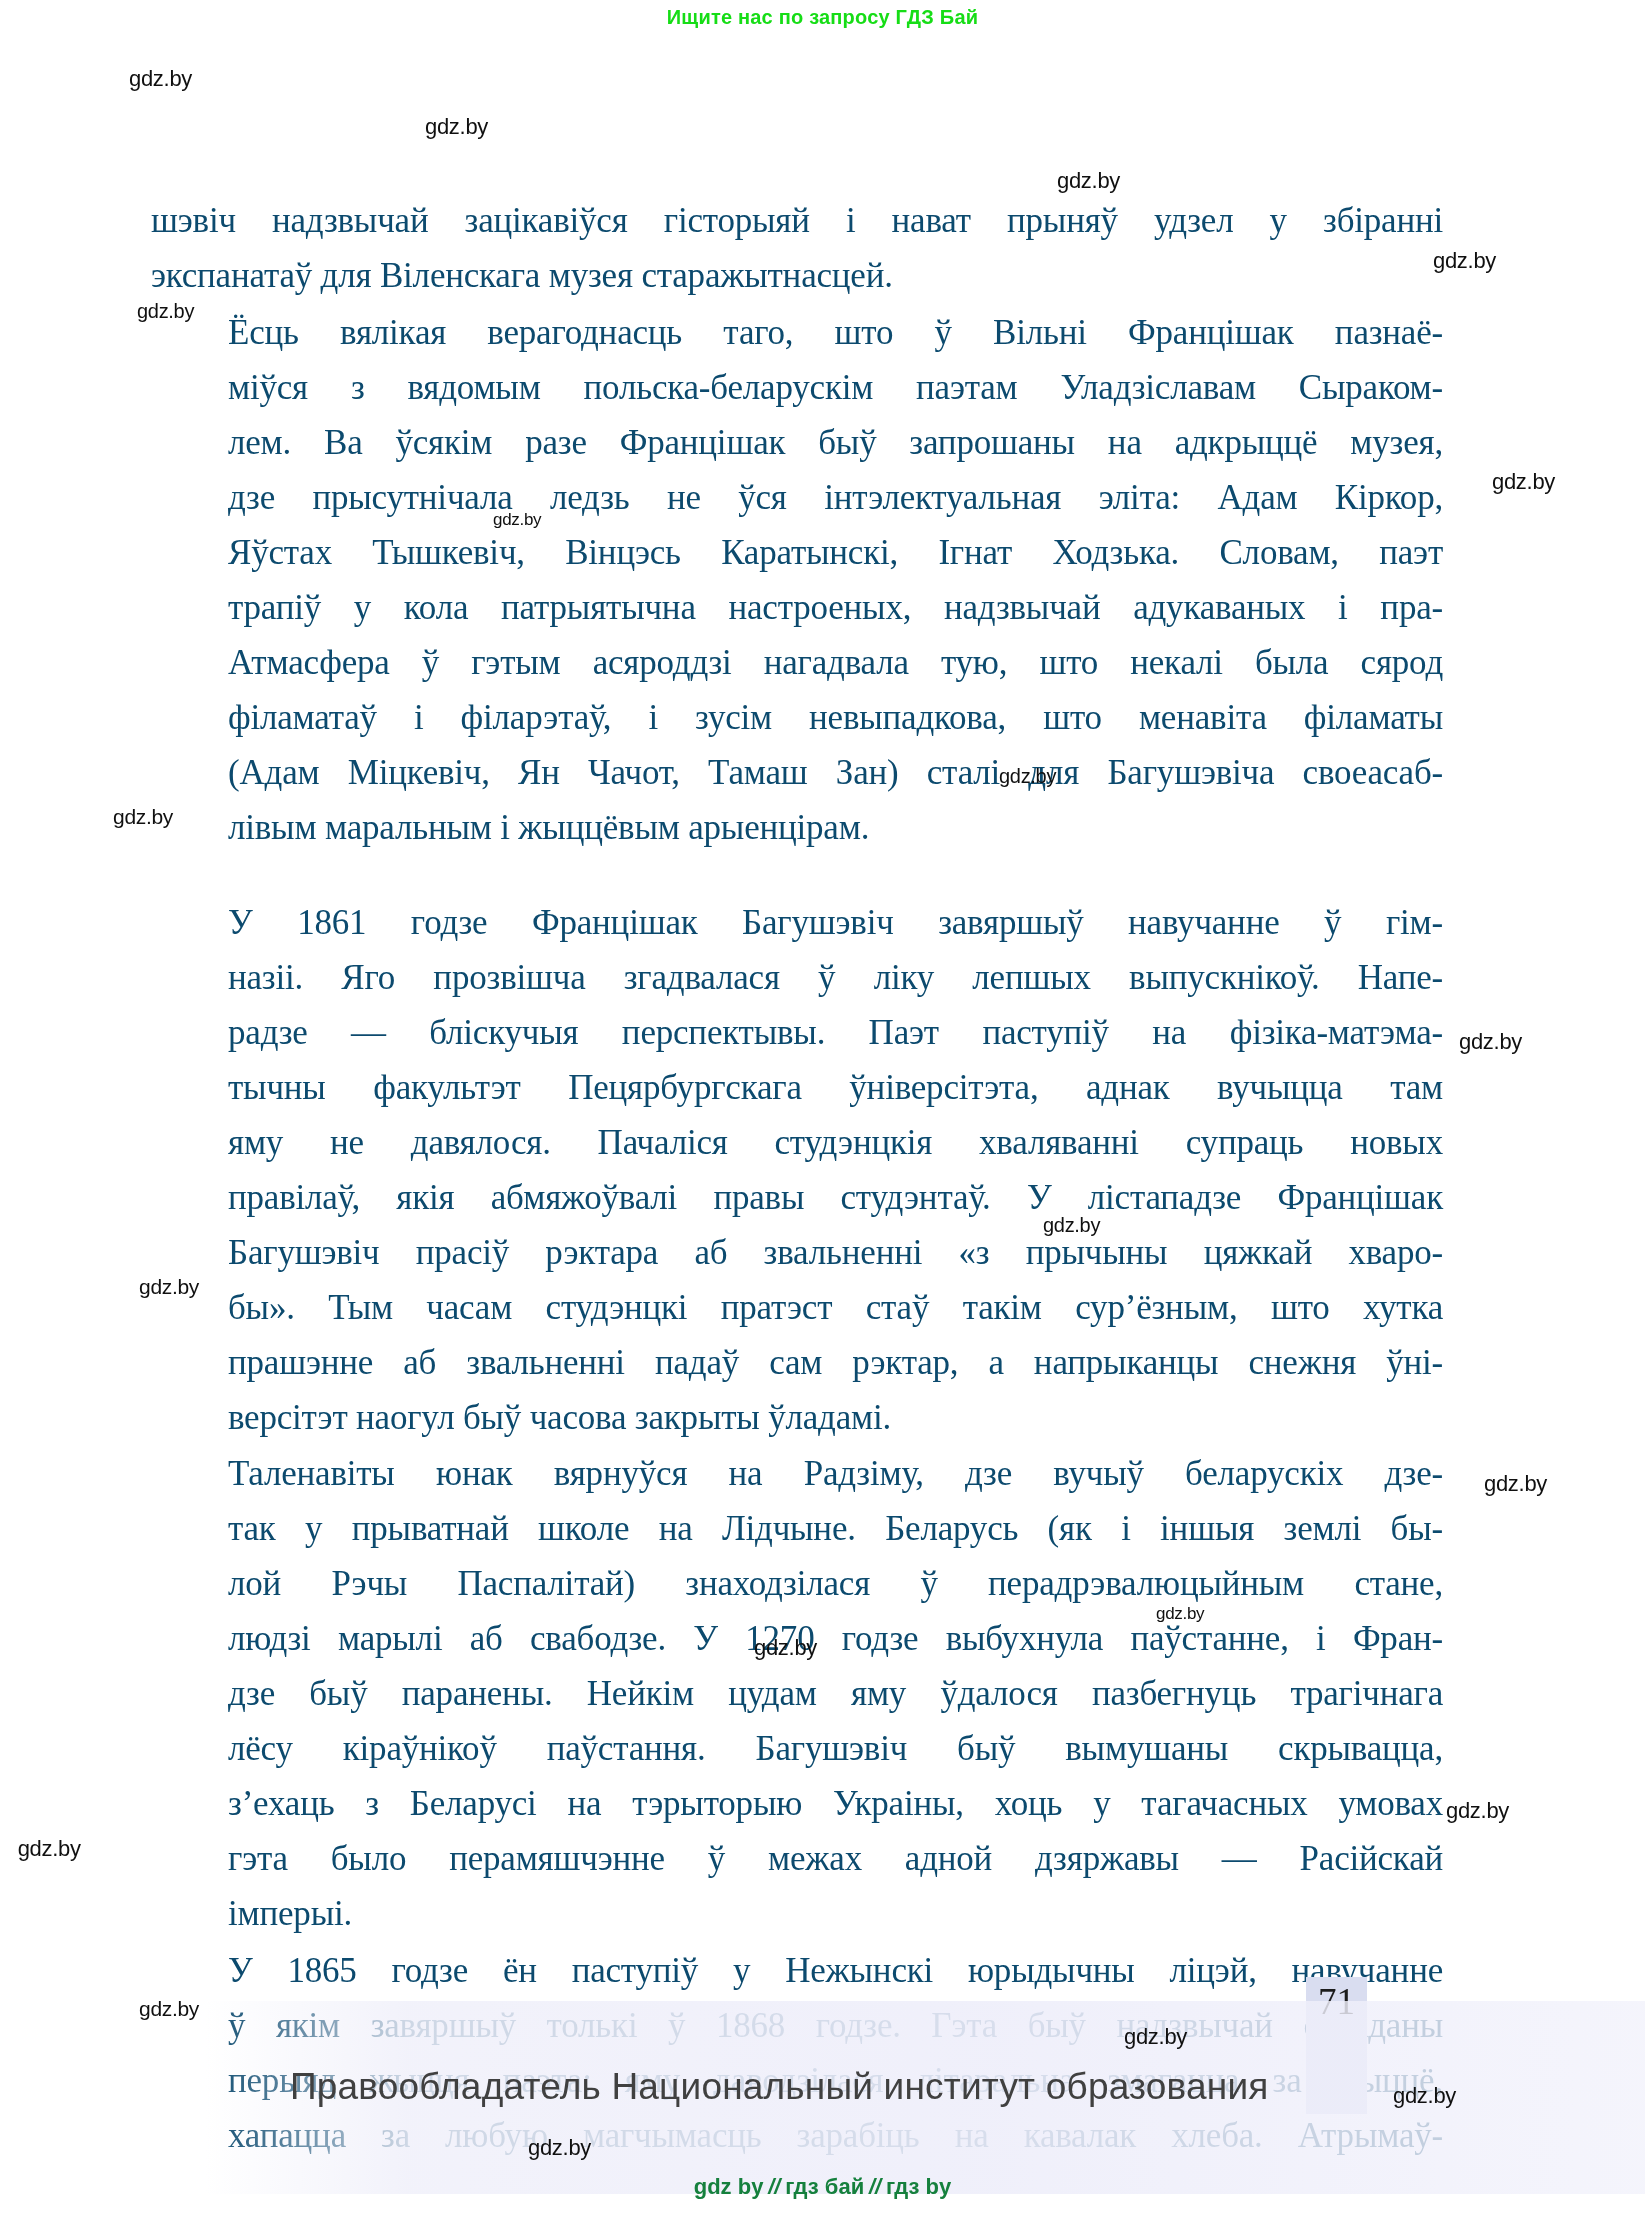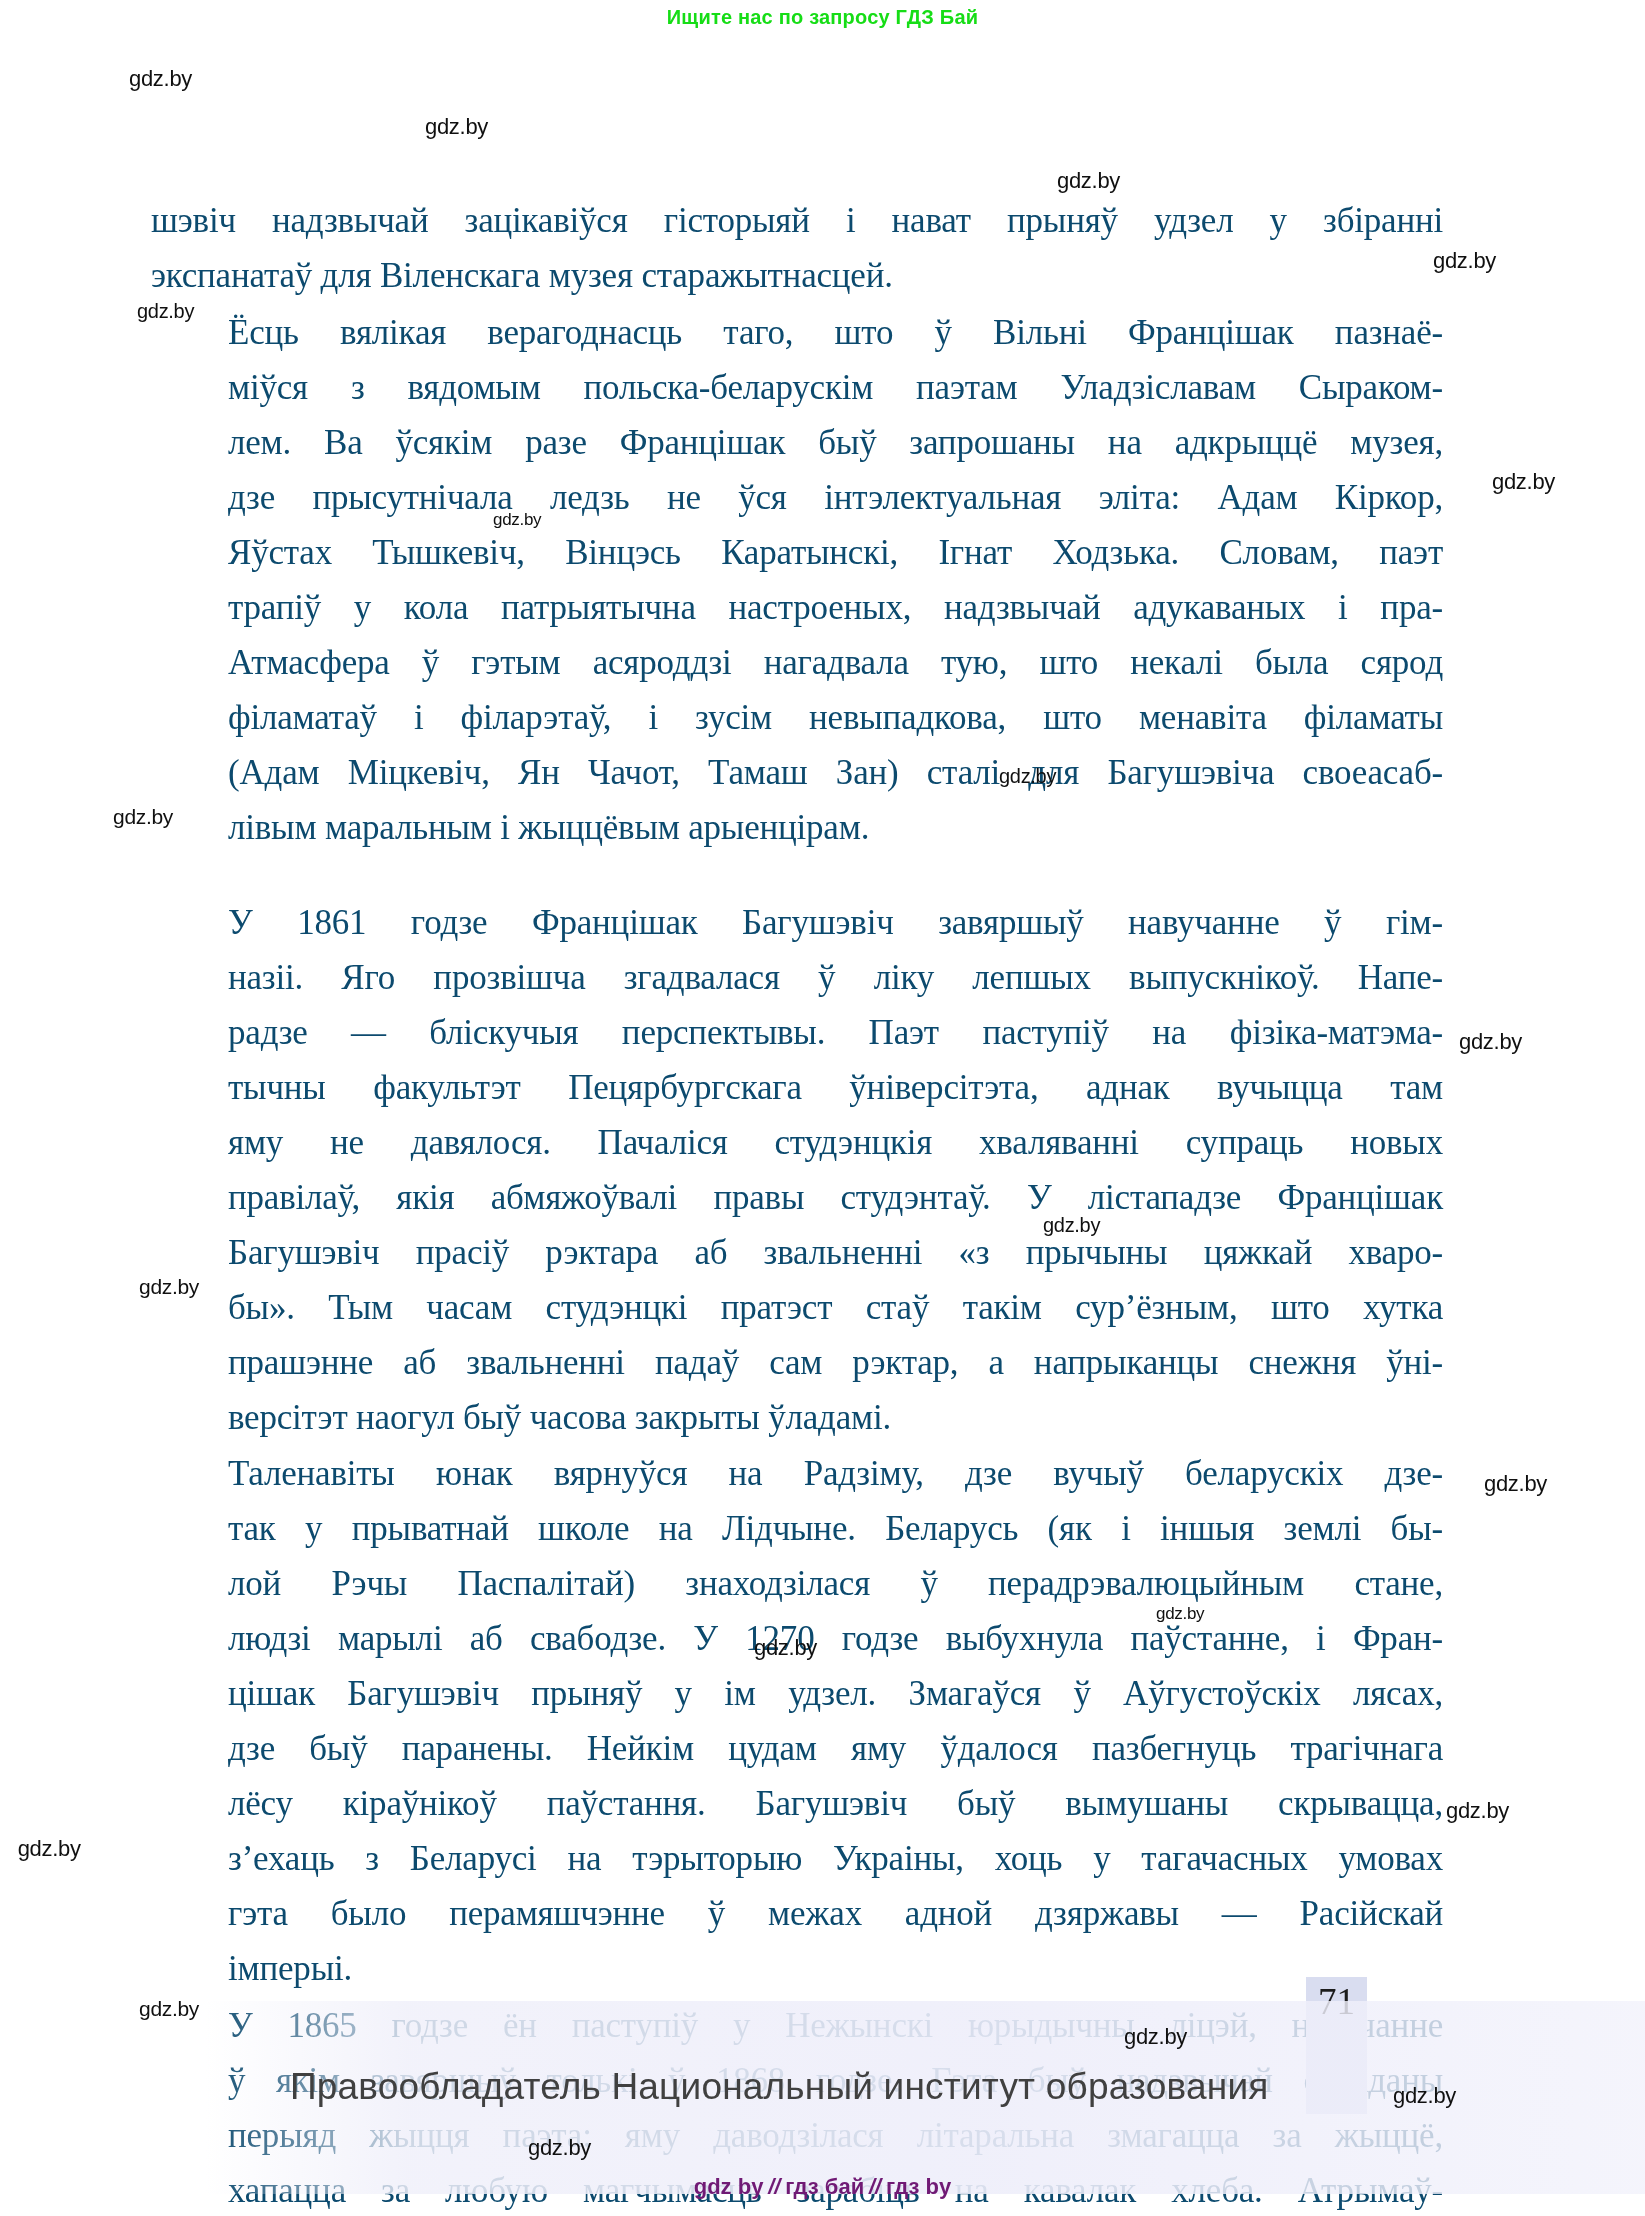--- a/index.html
+++ b/index.html
@@ -105,21 +105,21 @@
   
   .footer-links {
     position: absolute;
     left: 0;
     top: 2174px;
     width: 100%;
     text-align: center;
     font-family: "Liberation Sans", "DejaVu Sans", sans-serif;
     font-size: 22px;
     font-weight: 600;
-    color: #701a75;
+    color: #15803d;
     white-space: nowrap;
   }
   .footer-links .sep { padding: 0 4.8px; font-style: italic; }
 
   
   .wm {
     position: absolute;
     font-family: "Liberation Sans", "DejaVu Sans", sans-serif;
     color: #101010;
     white-space: nowrap;
@@ -161,21 +161,20 @@
         <span class="ln">Багушэвіч прасіў рэктара аб звальненні «з прычыны цяжкай хваро-</span>
         <span class="ln">бы». Тым часам студэнцкі пратэст стаў такім сур’ёзным, што хутка</span>
         <span class="ln">прашэнне аб звальненні падаў сам рэктар, а напрыканцы снежня ўні-</span>
         <span class="ln last">версітэт наогул быў часова закрыты ўладамі.</span>
       </div>
       <div class="para ind">
         <span class="ln" style="text-indent: 77px;">Таленавіты юнак вярнуўся на Радзіму, дзе вучыў беларускіх дзе-</span>
         <span class="ln">так у прыватнай школе на Лідчыне. Беларусь (як і іншыя землі бы-</span>
         <span class="ln">лой Рэчы Паспалітай) знаходзілася ў перадрэвалюцыйным стане,</span>
         <span class="ln">людзі марылі аб свабодзе. У 1270 годзе выбухнула паўстанне, і Фран-</span>
-        <span class="ln">цішак Багушэвіч прыняў у ім удзел. Змагаўся ў Аўгустоўскіх лясах,</span>
         <span class="ln">дзе быў паранены. Нейкім цудам яму ўдалося пазбегнуць трагічнага</span>
         <span class="ln">лёсу кіраўнікоў паўстання. Багушэвіч быў вымушаны скрывацца,</span>
         <span class="ln">з’ехаць з Беларусі на тэрыторыю Украіны, хоць у тагачасных умовах</span>
         <span class="ln">гэта было перамяшчэнне ў межах адной дзяржавы — Расійскай</span>
         <span class="ln last">імперыі.</span>
       </div>
       <div class="para ind">
         <span class="ln" style="text-indent: 77px;">У 1865 годзе ён паступіў у Нежынскі юрыдычны ліцэй, навучанне</span>
         <span class="ln">ў якім завяршыў толькі ў 1868 годзе. Гэта быў надзвычай складаны</span>
         <span class="ln">перыяд жыцця паэта: яму даводзілася літаральна змагацца за жыццё,</span>

